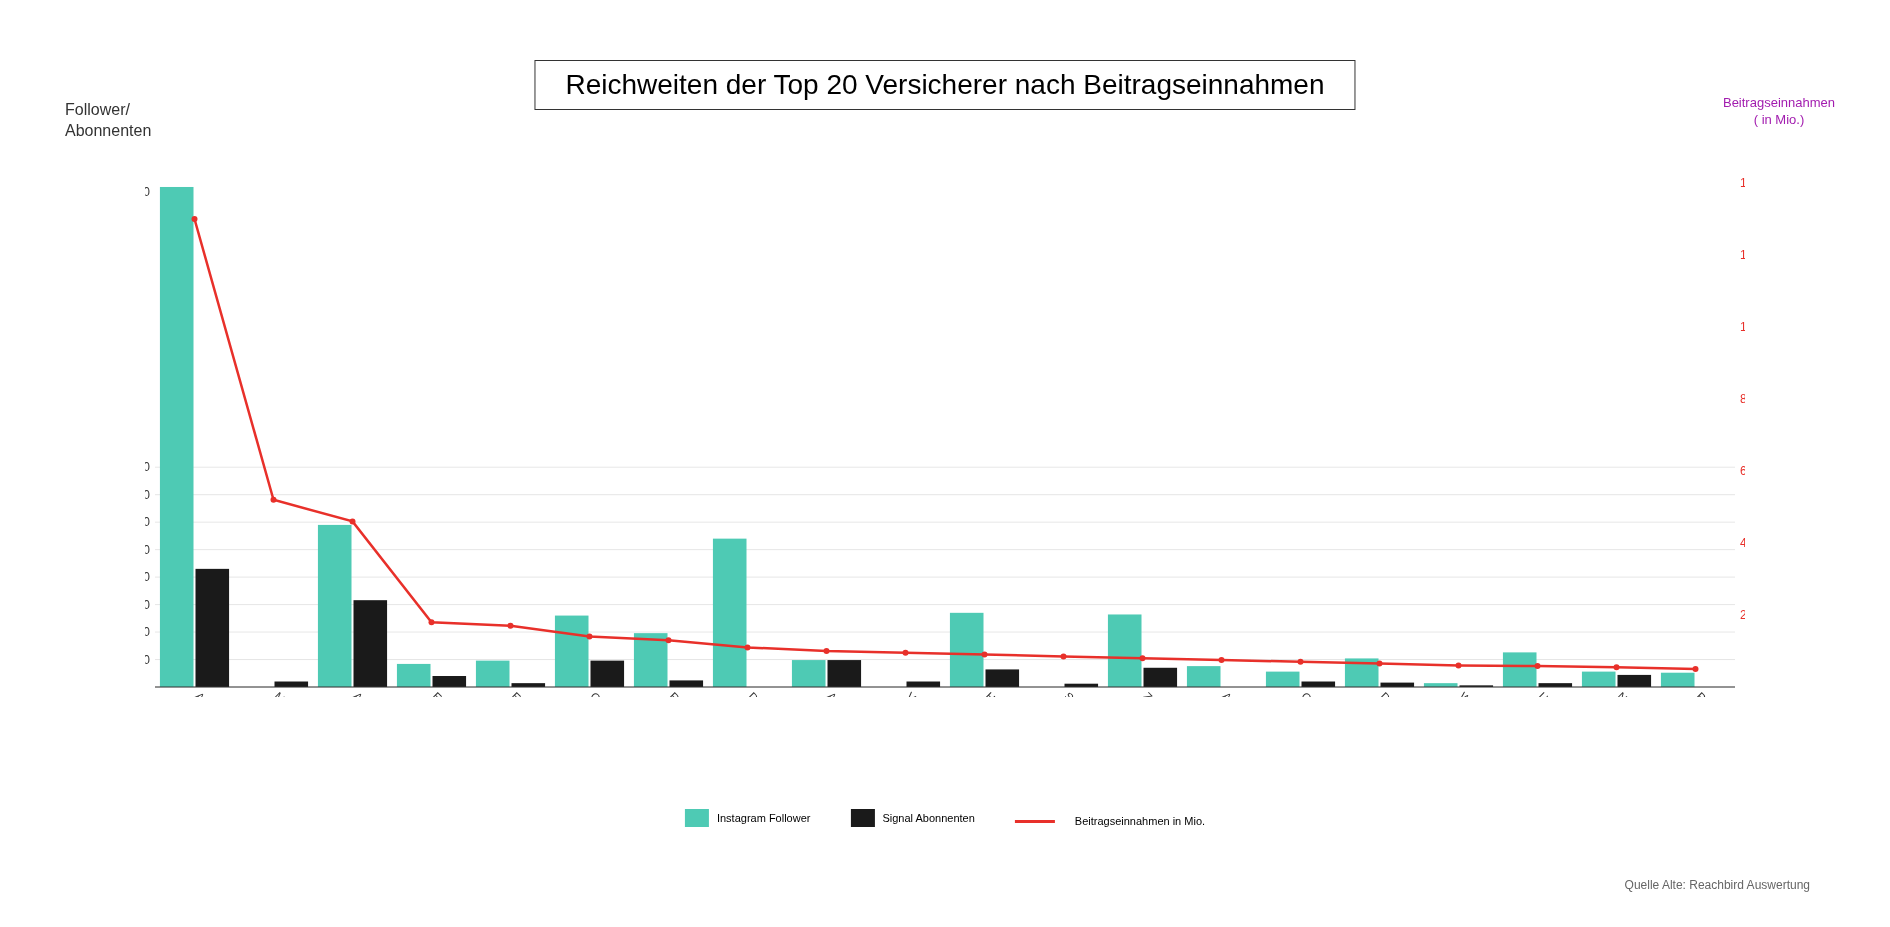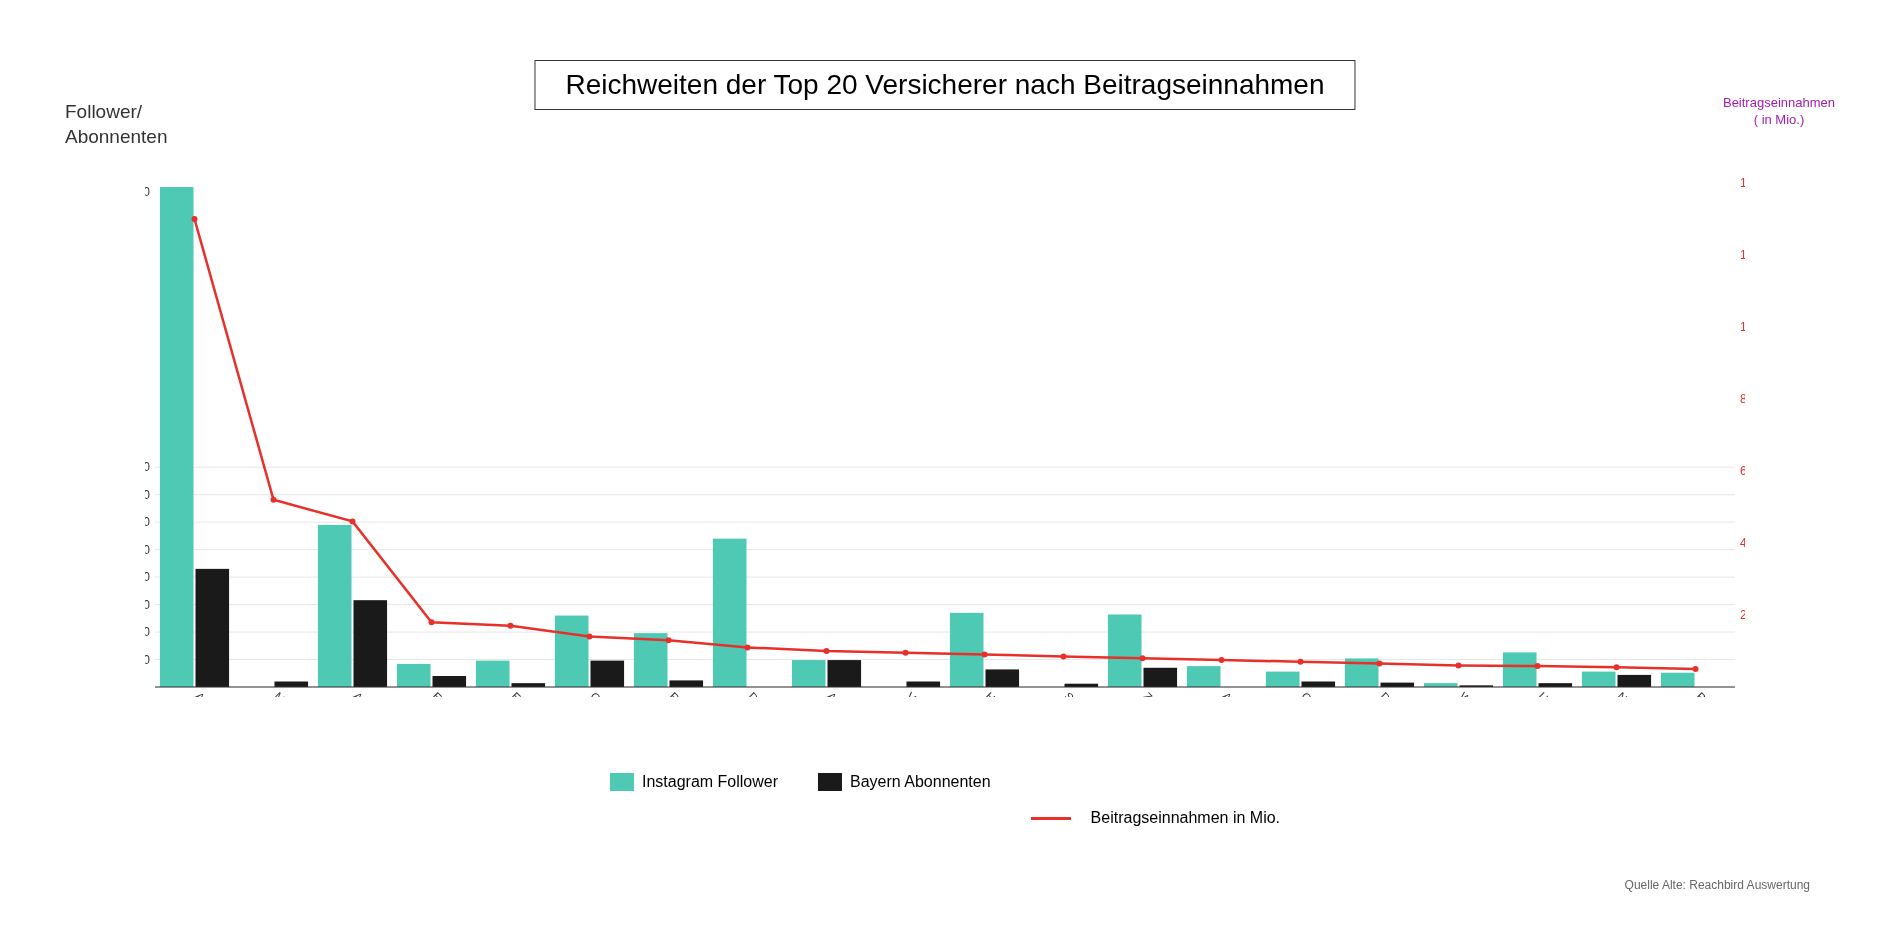--- a/index.html
+++ b/index.html
@@ -26,21 +26,21 @@
       position: absolute;
       top: 60px;
       left: 50%;
       transform: translateX(-50%);
       white-space: nowrap;
     }
     .y-axis-left-label {
       position: absolute;
       left: 65px;
       top: 100px;
-      font-size: 19px;
+      font-size: 16px;
       color: #333;
       line-height: 1.3;
     }
     .y-axis-right-label {
       position: absolute;
       right: 55px;
       top: 95px;
       font-size: 13px;
       color: #a21caf;
       line-height: 1.3;
@@ -52,23 +52,23 @@
       right: 80px;
       font-size: 12px;
       color: #666;
     }
     .legend {
       position: absolute;
       bottom: 100px;
       left: 50%;
       transform: translateX(-50%);
       display: flex;
-      align-items: flex-start;
+      align-items: flex-end;
       gap: 40px;
-      font-size: 16px;
+      font-size: 11px;
     }
     .legend-item {
       display: flex;
       align-items: center;
       gap: 8px;
     }
     .legend-box {
       width: 24px;
       height: 18px;
     }
@@ -201,21 +201,21 @@
       <line x1="10" y1="532" x2="1590" y2="532" stroke="#333" stroke-width="1"></line>
     </svg>
 
   <div class="legend">
     <div class="legend-item">
       <div class="legend-box" style="background:#4ecab4;"></div>
       <span>Instagram Follower</span>
     </div>
     <div class="legend-item">
       <div class="legend-box" style="background:#1a1a1a;"></div>
-      <span>Bayern Abonnenten</span>
+      <span>Signal Abonnenten</span>
     </div>
     <div class="legend-line-container">
       <div class="legend-line"></div>
       <span>Beitragseinnahmen in Mio.</span>
     </div>
   </div>
 
   <div class="source-text">Quelle Alte: Reachbird Auswertung</div>
 </div>
 

